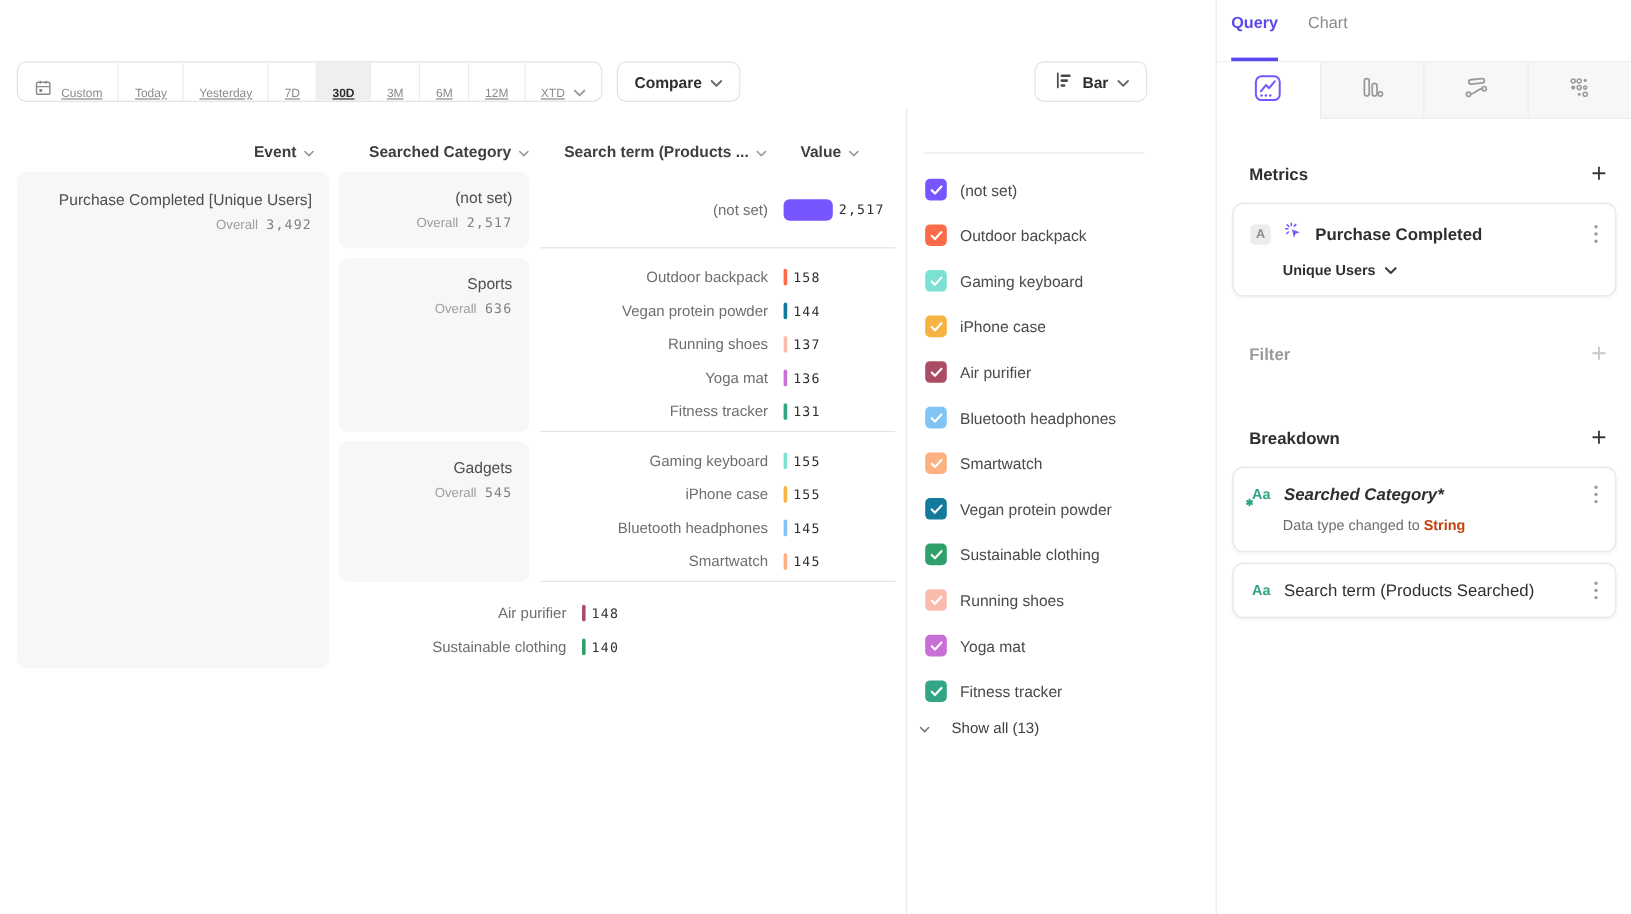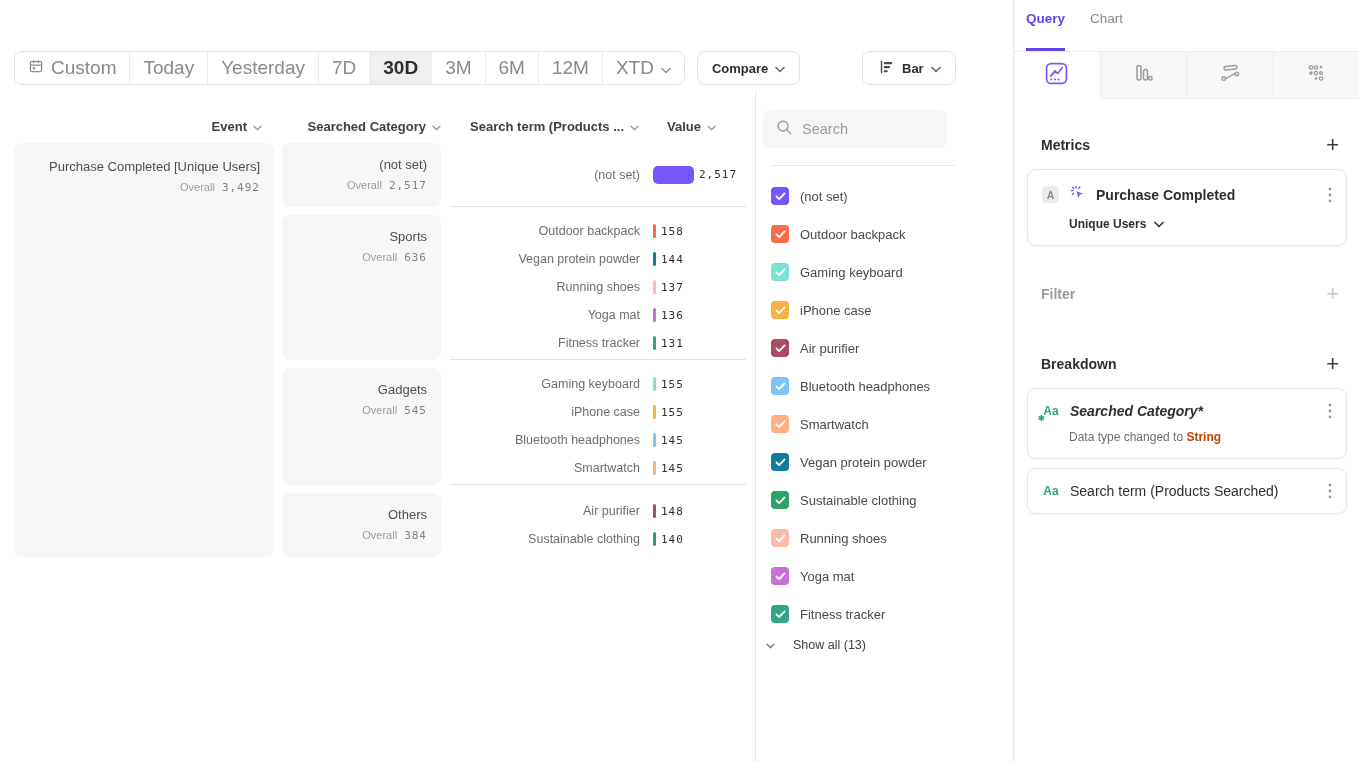--- a/index.html
+++ b/index.html
@@ -2,21 +2,21 @@
 <html><head>
 <meta charset="utf-8">
 <style>
   * { box-sizing: border-box; margin: 0; padding: 0; }
   html,body { width:1359px; height:762px; background:#fff; overflow:hidden;
     font-family:"Liberation Sans", sans-serif; color:#3c3c3c; position:relative; }
 
   
   .toolbar { position:absolute; left:14px; top:51px; display:flex; gap:12px; align-items:center; }
   .date-group { display:flex; align-items:stretch; border:1px solid #e3e3e3; border-radius:8px; height:34px; background:#fff; overflow:hidden; }
-  .date-btn { display:flex; align-items:center; gap:7px; padding:0 13px; font-size:19px; color:#8a8a8a; border-right:1px solid #ececec; cursor:pointer; white-space:nowrap; }
+  .date-btn { display:flex; align-items:flex-end; gap:7px; padding:0 13px; font-size:10px; color:#8a8a8a; border-right:1px solid #ececec; cursor:pointer; white-space:nowrap;text-decoration:underline; }
   .date-btn:last-child { border-right:none; }
   .date-btn.active { background:#efefef; color:#2f2f2f; font-weight:bold; }
   .pill-btn { display:flex; align-items:center; gap:7px; border:1px solid #e3e3e3; border-radius:8px; height:34px; padding:0 14px; font-size:13px; font-weight:600; color:#2f2f2f; background:#fff; cursor:pointer; }
   .chart-type { position:absolute; left:862px; top:51px; }
 
   
   .grid-headers { position:absolute; left:14px; top:112px; height:28px; display:flex; align-items:center; font-size:13px; font-weight:600; color:#3f3f3f; }
   .gh { display:flex; align-items:center; justify-content:flex-end; gap:6px; cursor:pointer; }
   .gh-event { width:248px; padding-right:0; }
   .gh-cat { width:159px; margin-left:20px; }
@@ -250,48 +250,37 @@
             <span class="srow-val">145</span>
           </div>
           <div class="srow">
             <span class="srow-label">Smartwatch</span>
             <span class="srow-bar" style="width: 3px; height: 14px; border-radius: 2px; background: rgb(253, 177, 131);"></span>
             <span class="srow-val">145</span>
           </div>
         </div>
       </div>
       <div class="band">
-        <div class="cat-card">
-          <div class="card-title">Others</div>
-          <div class="overall-line"><span>Overall</span><span class="num">384</span></div>
-        </div>
         <div class="rows-area">
           <div class="srow">
             <span class="srow-label">Air purifier</span>
             <span class="srow-bar" style="width: 3px; height: 14px; border-radius: 2px; background: rgb(170, 77, 100);"></span>
             <span class="srow-val">148</span>
           </div>
           <div class="srow">
             <span class="srow-label">Sustainable clothing</span>
             <span class="srow-bar" style="width: 3px; height: 14px; border-radius: 2px; background: rgb(47, 160, 106);"></span>
             <span class="srow-val">140</span>
           </div>
         </div>
       </div>
     </div>
 </div>
 
 <div class="filter-panel">
-  <div class="search-box">
-    <span><svg width="17" height="17" viewBox="0 0 18 18">
-          <circle cx="7.5" cy="7.5" r="5.2" fill="none" stroke="#9b9b9b" stroke-width="1.5"></circle>
-          <line x1="11.5" y1="11.5" x2="15.5" y2="15.5" stroke="#9b9b9b" stroke-width="1.5" stroke-linecap="round"></line>
-        </svg></span>
-    <input type="text" placeholder="Search" style="">
-  </div>
   <div class="panel-divider"></div>
   <div class="cb-list">
       <div class="cb-item">
         <span class="cb-box" style="background: rgb(120, 86, 255);">
           <svg width="11" height="9" viewBox="0 0 12 10">
             <polyline points="1.5,5 4.5,8 10.5,1.5" fill="none" stroke="#fff" stroke-width="2" stroke-linecap="round" stroke-linejoin="round"></polyline>
           </svg>
         </span>
         <span>(not set)</span>
       </div>

